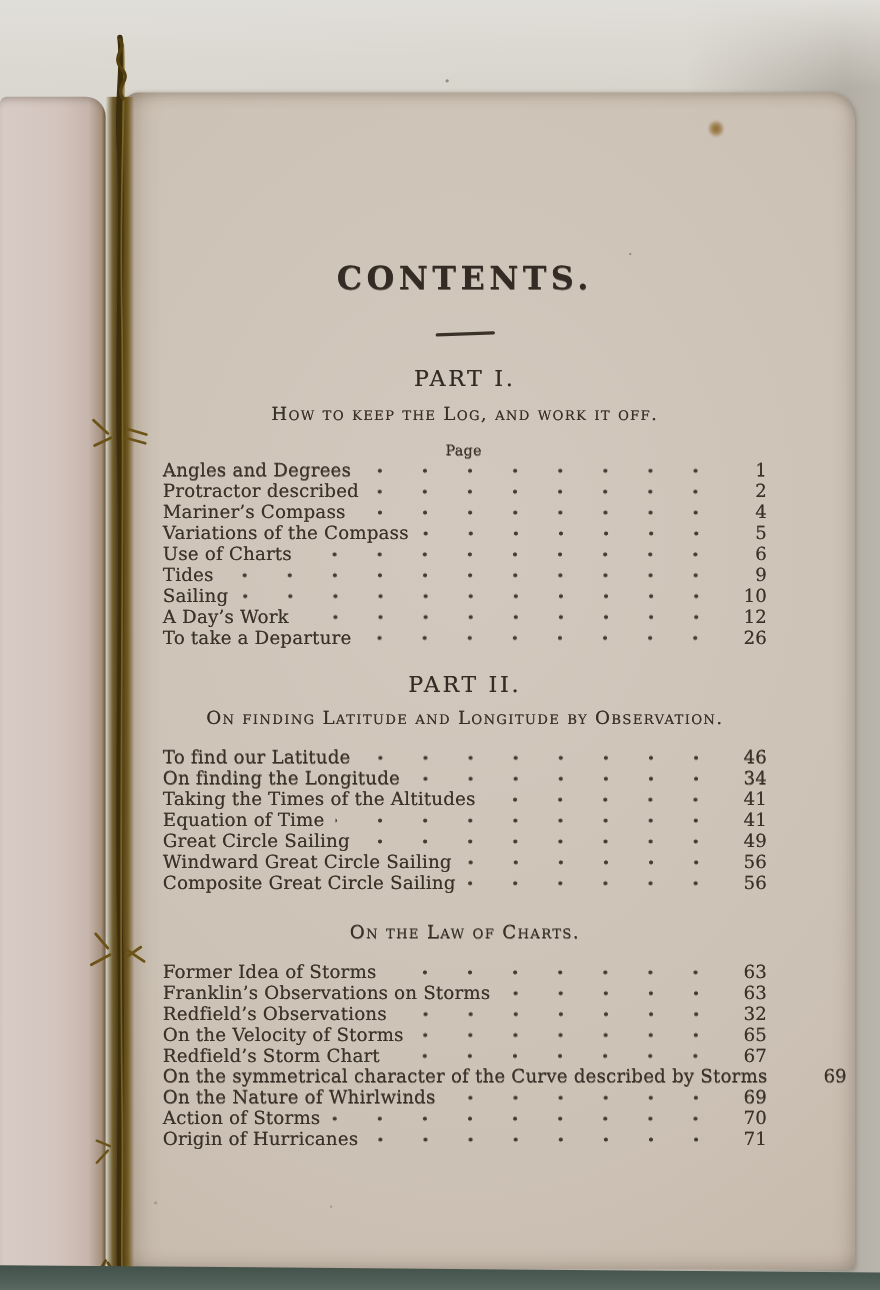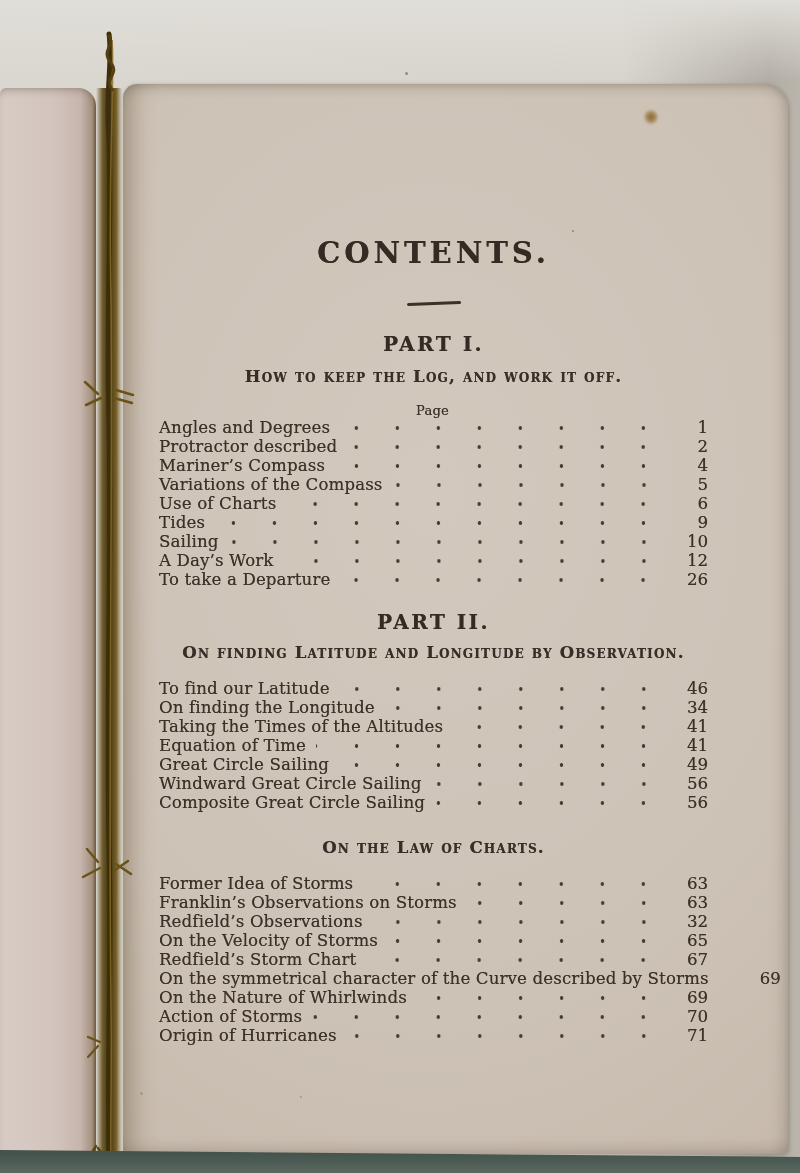--- a/index.html
+++ b/index.html
@@ -17,21 +17,21 @@
   
   .left-page{
     position:absolute;left:0;top:88px;width:96px;height:1066px;
     background:linear-gradient(90deg,#d8cbc5 0%,#d3c5be 55%,#c6b5ac 84%,#a5917f 96%,#6e5a3c 100%);
     border-radius:6px 18px 0 0;
     box-shadow:inset 0 6px 8px -5px rgba(80,65,50,.45);
   }
 
   
   .page-main{
-    position:absolute;left:123px;top:84px;width:665px;height:1070px;
+    position:absolute;left:112px;top:84px;width:665px;height:1070px;
     background:radial-gradient(120% 95% at 46% 38%, #d3c8bd 0%, #cdc2b6 52%, #c6b9ac 84%, #b7a углов 100%);
     background:radial-gradient(120% 95% at 46% 38%, #d3c8bd 0%, #cdc2b6 52%, #c6b9ac 84%, #b2a496 100%);
     border-radius:14px 24px 5px 4px;
     box-shadow:
       inset 20px 0 26px -14px rgba(86,66,38,.45),
       inset -9px -7px 18px -9px rgba(80,70,55,.40),
       inset 0 10px 12px -9px rgba(90,75,55,.35),
       1px 1px 4px rgba(70,60,45,.35);
   }
 
@@ -43,25 +43,25 @@
   }
   .book-title{
     margin:0;font-size:29px;line-height:34px;font-weight:bold;
     letter-spacing:4px;text-align:center;color:#332b24;
   }
   .divider{
     width:54px;height:2.5px;background:#3a3129;margin:32px auto 0;
     transform:rotate(-2deg);border-radius:2px;
   }
   .part-title{
-    margin:0;font-weight:bold;font-size:20px;line-height:24px;
+    margin:0;font-weight:normal;font-size:20px;line-height:24px;
     letter-spacing:2.5px;text-align:center;color:#332b24;
   }
   .section-subtitle{
-    margin:16px;font-weight:bold;font-variant:small-caps;
+    margin:16px;font-weight:normal;font-variant:small-caps;
     font-size:16.5px;line-height:20px;letter-spacing:1.2px;
     text-align:center;color:#362e27;
   }
   .sec-0 .part-title{margin-top:27px}
   .sec-1 .part-title{margin-top:21px}
   .sec-0 .section-subtitle{margin-top:11px}
   .sec-1 .section-subtitle{margin-top:9px}
   .sec-2 .section-subtitle{margin-top:26px}
   .page-col-label{
     text-align:center;font-size:13px;line-height:15px;height:15px;

